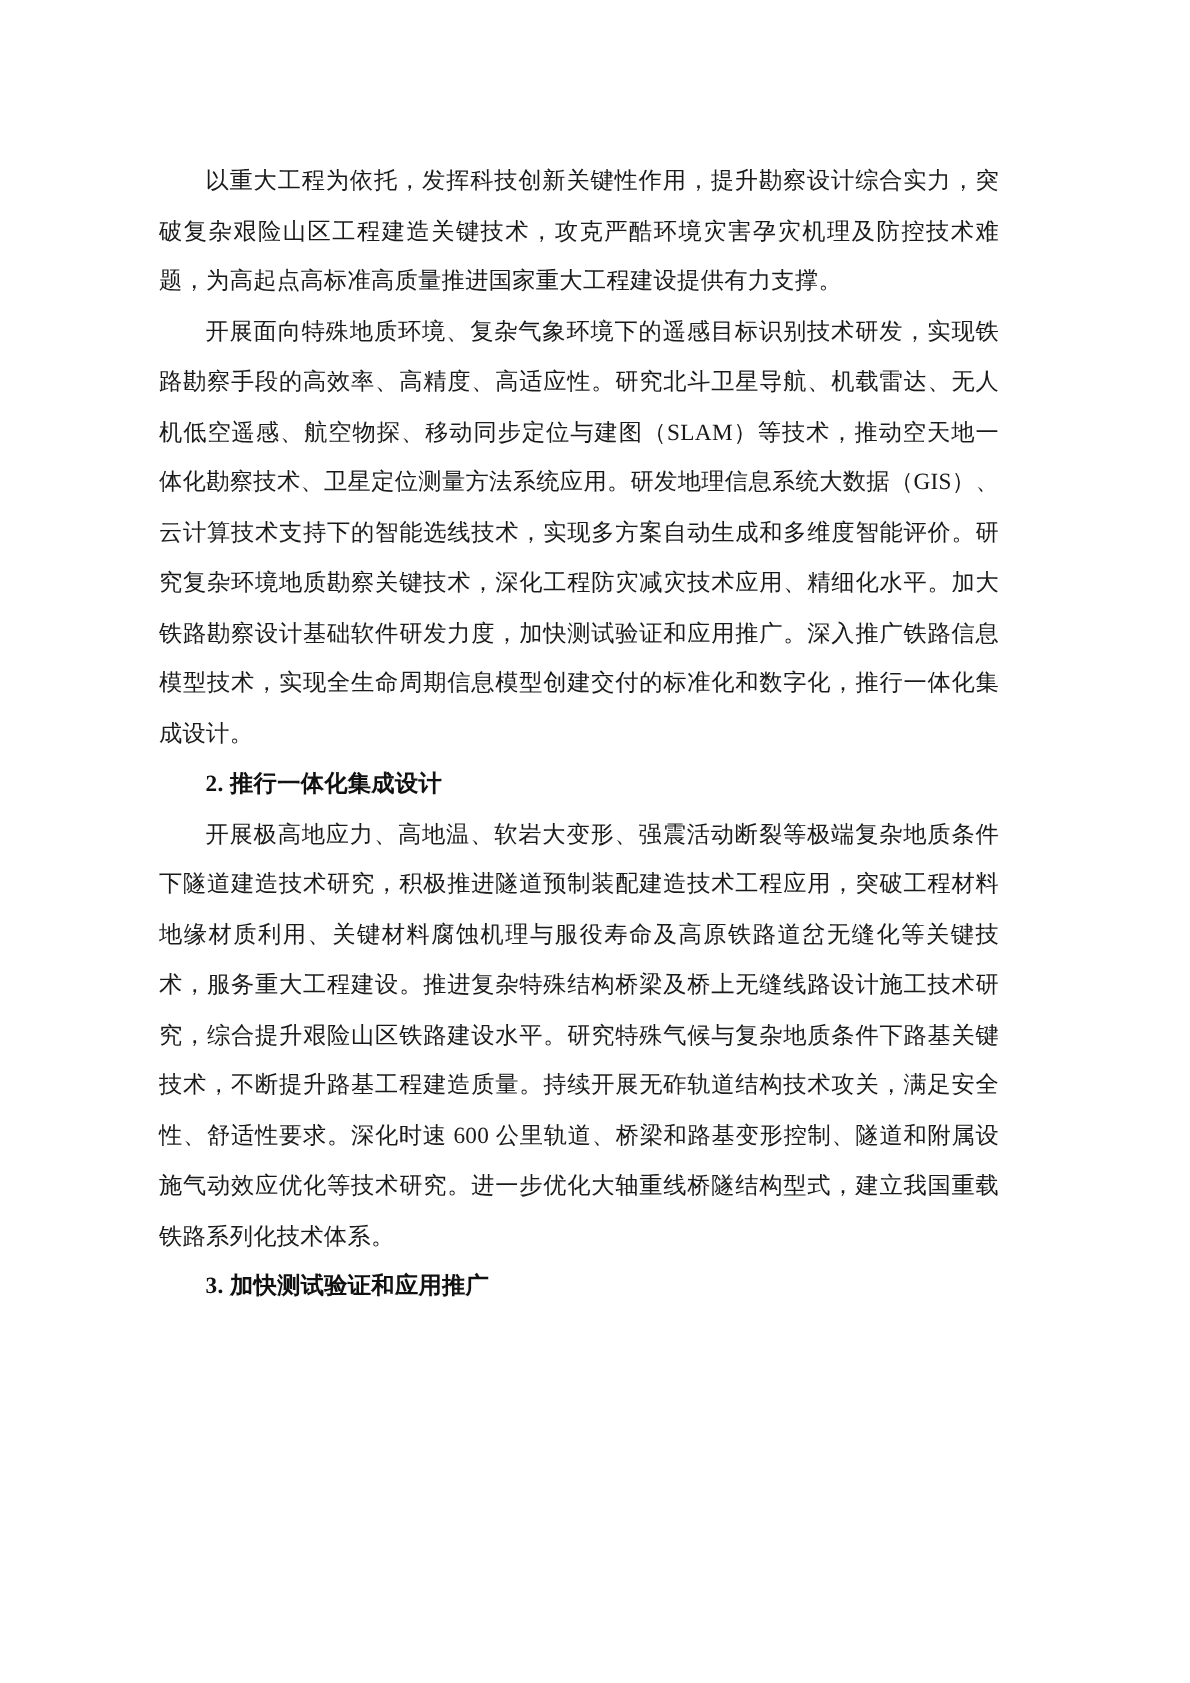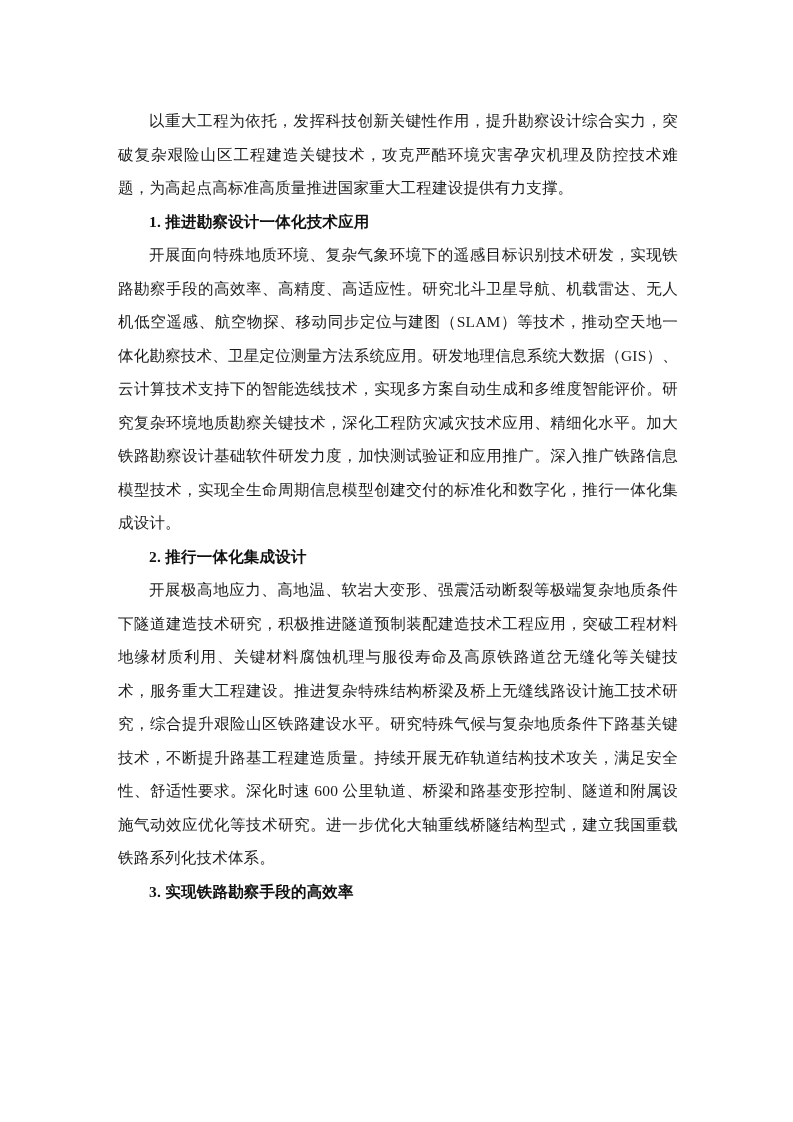--- a/index.html
+++ b/index.html
@@ -14,21 +14,21 @@
   }
   .page {
     position: relative;
     width: 793px;
     height: 1122px;
     background: #ffffff;
     overflow: hidden;
   }
   .content {
     position: absolute;
-    left: 118px;
+    left: 106px;
     top: 104px;
     width: 560px;
     color: #1a1a1a;
     font-size: 15.5px;
     line-height: 33.5px;
     text-align: justify;
     text-justify: inter-ideograph;
     letter-spacing: 0.2px;
   }
   .content p {
@@ -51,25 +51,24 @@
   }
 </style>
 </head>
 <body>
 
 <div class="page">
   <div class="content">
 
     <p>以重大工程为依托，发挥科技创新关键性作用，提升勘察设计综合实力，突破复杂艰险山区工程建造关键技术，攻克严酷环境灾害孕灾机理及防控技术难题，为高起点高标准高质量推进国家重大工程建设提供有力支撑。</p>
 
-    <h2><span class="num">1.</span><span>推进勘察设计一体化技术应用</span></h2>
 
     <p>开展面向特殊地质环境、复杂气象环境下的遥感目标识别技术研发，实现铁路勘察手段的高效率、高精度、高适应性。研究北斗卫星导航、机载雷达、无人机低空遥感、航空物探、移动同步定位与建图（SLAM）等技术，推动空天地一体化勘察技术、卫星定位测量方法系统应用。研发地理信息系统大数据（GIS）、云计算技术支持下的智能选线技术，实现多方案自动生成和多维度智能评价。研究复杂环境地质勘察关键技术，深化工程防灾减灾技术应用、精细化水平。加大铁路勘察设计基础软件研发力度，加快测试验证和应用推广。深入推广铁路信息模型技术，实现全生命周期信息模型创建交付的标准化和数字化，推行一体化集成设计。</p>
 
     <h2><span class="num">2.</span><span>推行一体化集成设计</span></h2>
 
     <p>开展极高地应力、高地温、软岩大变形、强震活动断裂等极端复杂地质条件下隧道建造技术研究，积极推进隧道预制装配建造技术工程应用，突破工程材料地缘材质利用、关键材料腐蚀机理与服役寿命及高原铁路道岔无缝化等关键技术，服务重大工程建设。推进复杂特殊结构桥梁及桥上无缝线路设计施工技术研究，综合提升艰险山区铁路建设水平。研究特殊气候与复杂地质条件下路基关键技术，不断提升路基工程建造质量。持续开展无砟轨道结构技术攻关，满足安全性、舒适性要求。深化时速 600 公里轨道、桥梁和路基变形控制、隧道和附属设施气动效应优化等技术研究。进一步优化大轴重线桥隧结构型式，建立我国重载铁路系列化技术体系。</p>
 
-    <h2><span class="num">3.</span><span>实现铁路勘察手段的高效率</span></h2>
+    <h2><span class="num">3.</span><span>加快测试验证和应用推广</span></h2>
 
 
   </div>
 </div>
 
 </body></html>

